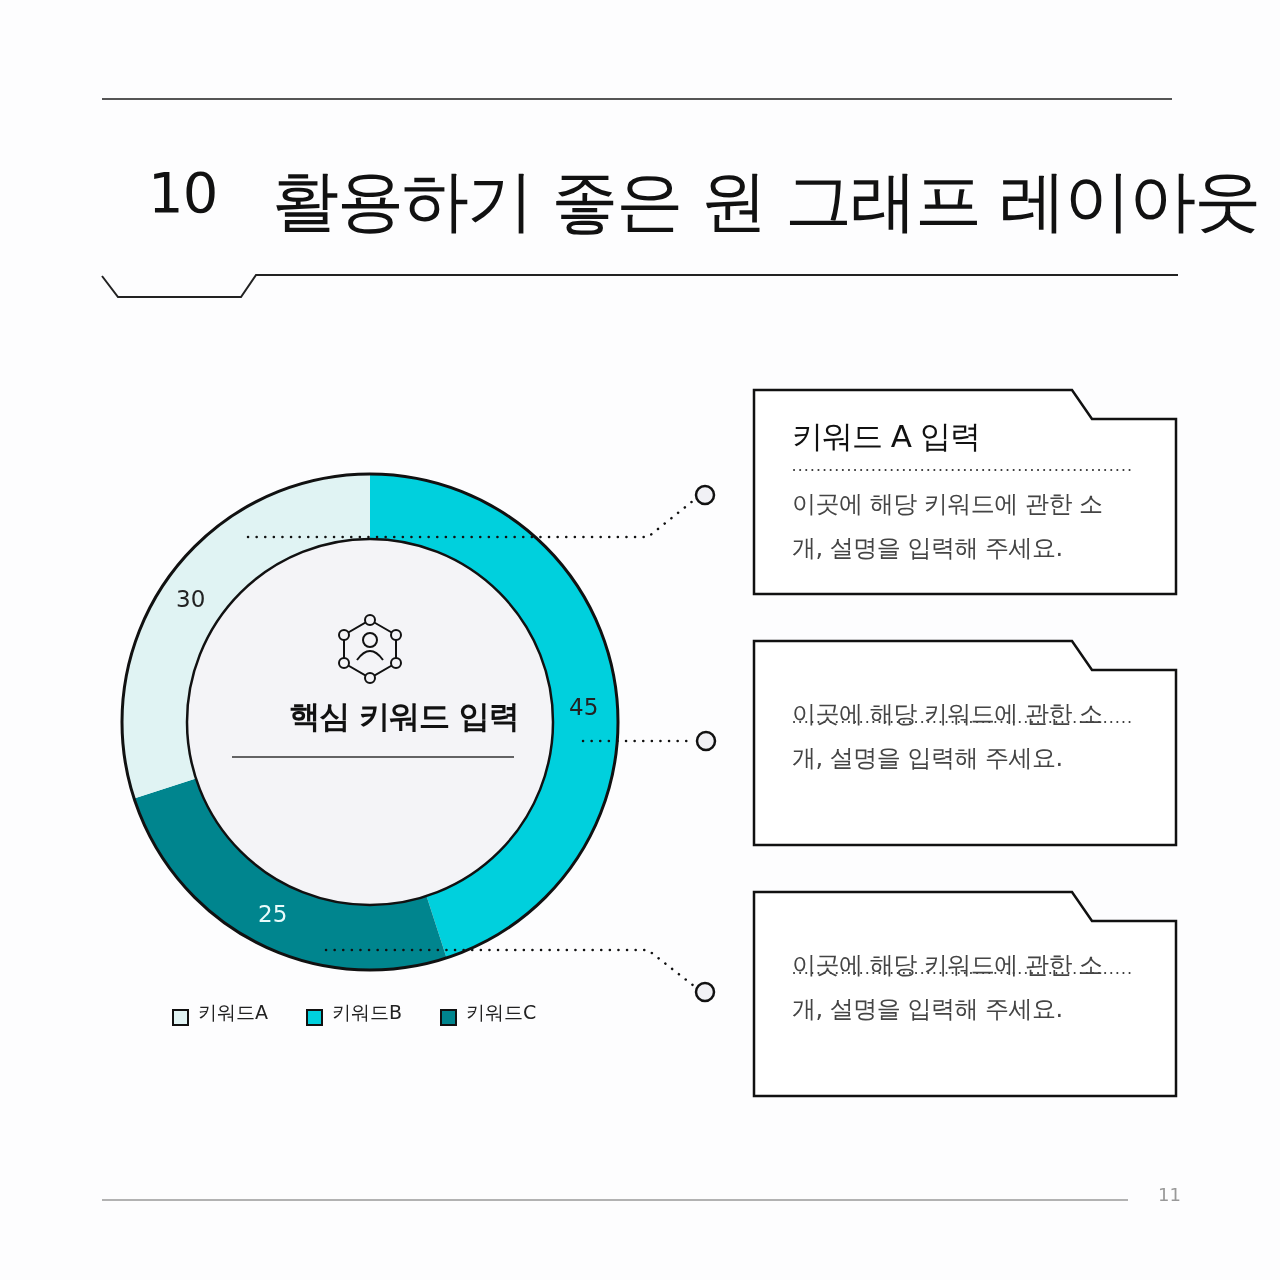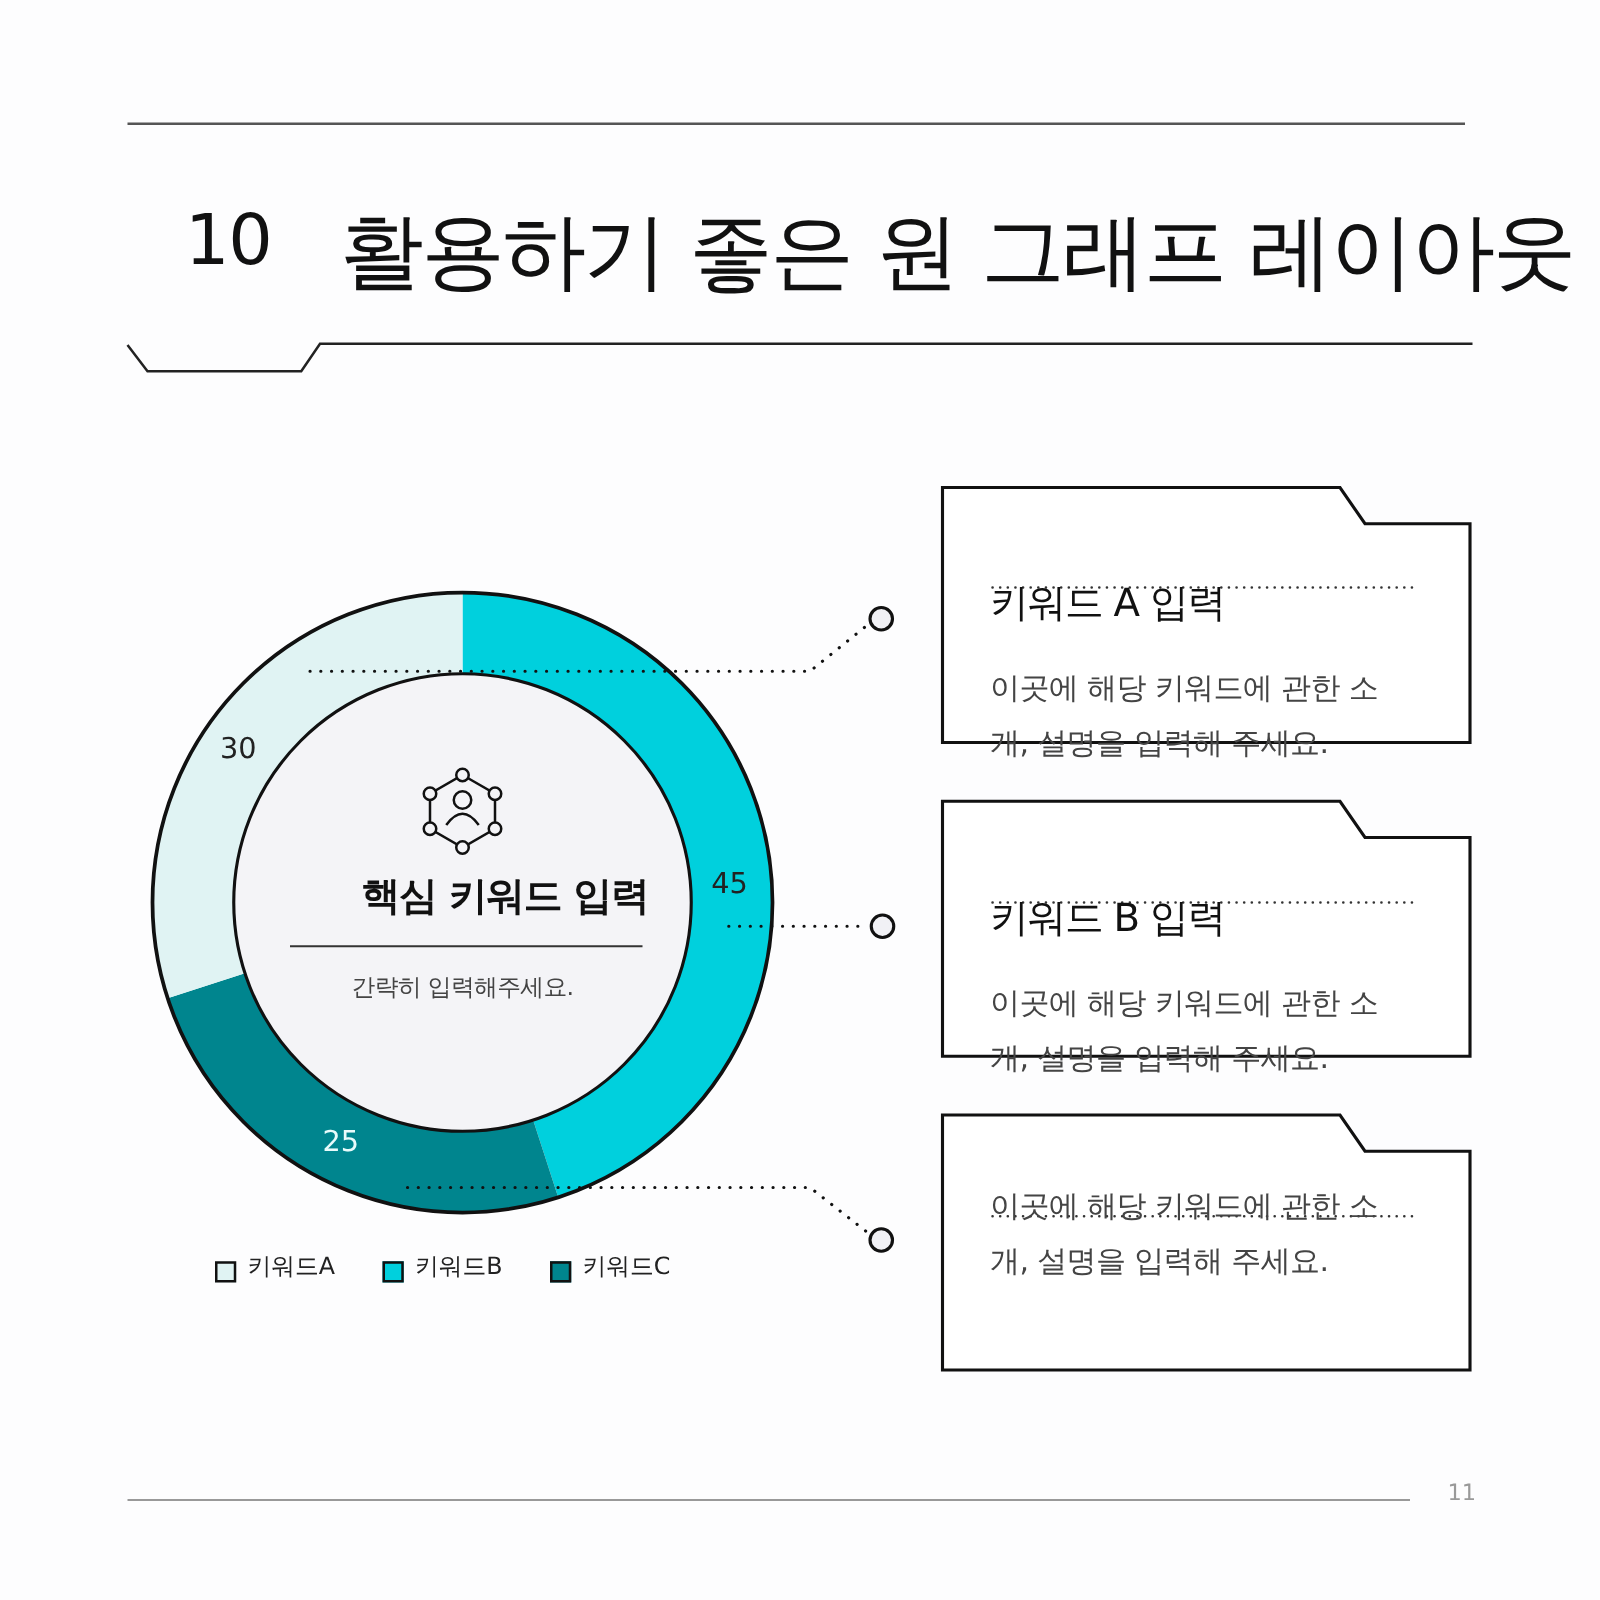--- a/index.html
+++ b/index.html
@@ -6,21 +6,21 @@
   body{width:1280px;height:1280px;background:#fdfdfe;position:relative;overflow:hidden;font-family:"DejaVu Sans","Liberation Sans",sans-serif;color:#111;}
   .abs{position:absolute;}
   .title-num{left:148px;top:160px;font-size:56px;letter-spacing:-1px;}
   .title-text{left:272px;top:156px;font-size:67px;letter-spacing:-2px;}
   .center-title{left:190px;top:696px;width:428px;text-align:center;font-size:31px;font-weight:bold;letter-spacing:-1px;}
   .center-desc{left:200px;top:772px;width:340px;text-align:center;font-size:19px;line-height:36px;color:#444;letter-spacing:-0.5px;}
   .val{font-size:23px;}
   .legend{left:172px;top:1000px;display:flex;font-size:19px;color:#222;}
   .legend-item{display:flex;align-items:flex-end;margin-right:38px;}
   .swatch{width:13px;height:13px;border:2px solid #111;margin-right:9px;}
-  .card-title{font-size:31px;letter-spacing:-1px;color:#111;margin-top:46px;}
+  .card-title{font-size:31px;letter-spacing:-1px;color:#111;}
   .card-desc{font-size:24px;line-height:44px;color:#444;letter-spacing:-0.5px;width:360px;}
   .page-num{left:1158px;top:1184px;font-size:18px;color:#999;}
 </style>
 </head>
 <body>
 
 <svg class="abs" style="left:0;top:0" width="1280" height="320">
   <line x1="102" y1="99" x2="1172" y2="99" stroke="#555" stroke-width="2"></line>
   <polyline points="102,276 118,297 241,297 256,275 1178,275" fill="none" stroke="#222" stroke-width="2"></polyline>
 </svg>
@@ -60,21 +60,20 @@
     <path d="M357,660 Q370,642 383,660"></path>
   </g>
 </svg>
 
 <div class="abs val" style="left:176px;top:586px;color:#222">30</div>
 <div class="abs val" style="left:569px;top:694px;color:#222">45</div>
 <div class="abs val" style="left:258px;top:901px;color:#e8fbfb">25</div>
 
 <div class="abs center-title">핵심 키워드 입력</div>
 <div class="abs center-desc">
-  <div>간략히 입력해주세요.</div>
 </div>
 
 <div class="abs legend">
   <div class="legend-item">
     <span class="swatch" style="background:#e0f3f3"></span>
     <span>키워드A</span>
   </div>
   <div class="legend-item">
     <span class="swatch" style="background:#00d0dd"></span>
     <span>키워드B</span>
@@ -99,21 +98,20 @@
 </svg>
 
 <div class="abs" style="left:792px;top:416px">
   <div class="card-title">키워드 A 입력</div>
   <div class="card-desc" style="margin-top:24px">
     <div>이곳에 해당 키워드에 관한 소</div>
     <div>개, 설명을 입력해 주세요.</div>
   </div>
 </div>
 <div class="abs" style="left:792px;top:668px">
-  <div class="card-title">키워드 B 입력</div>
   <div class="card-desc" style="margin-top:24px">
     <div>이곳에 해당 키워드에 관한 소</div>
     <div>개, 설명을 입력해 주세요.</div>
   </div>
 </div>
 <div class="abs" style="left:792px;top:919px">
   <div class="card-desc" style="margin-top:24px">
     <div>이곳에 해당 키워드에 관한 소</div>
     <div>개, 설명을 입력해 주세요.</div>
   </div>

